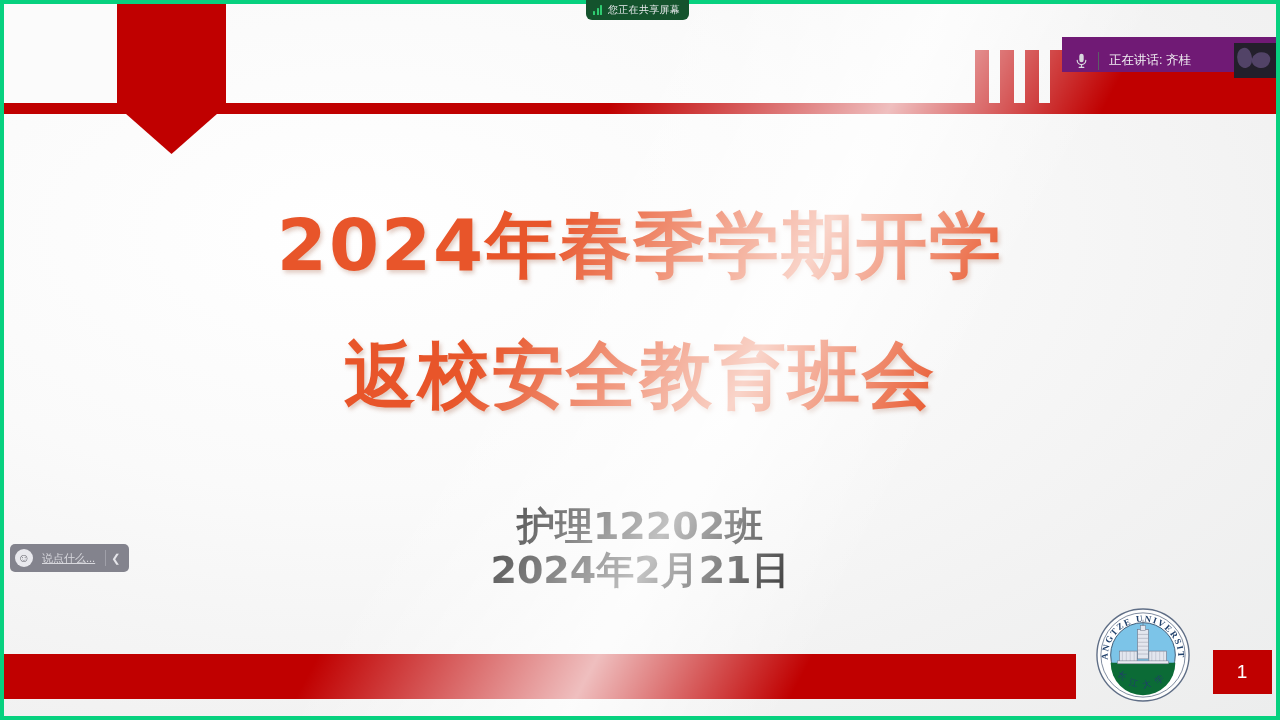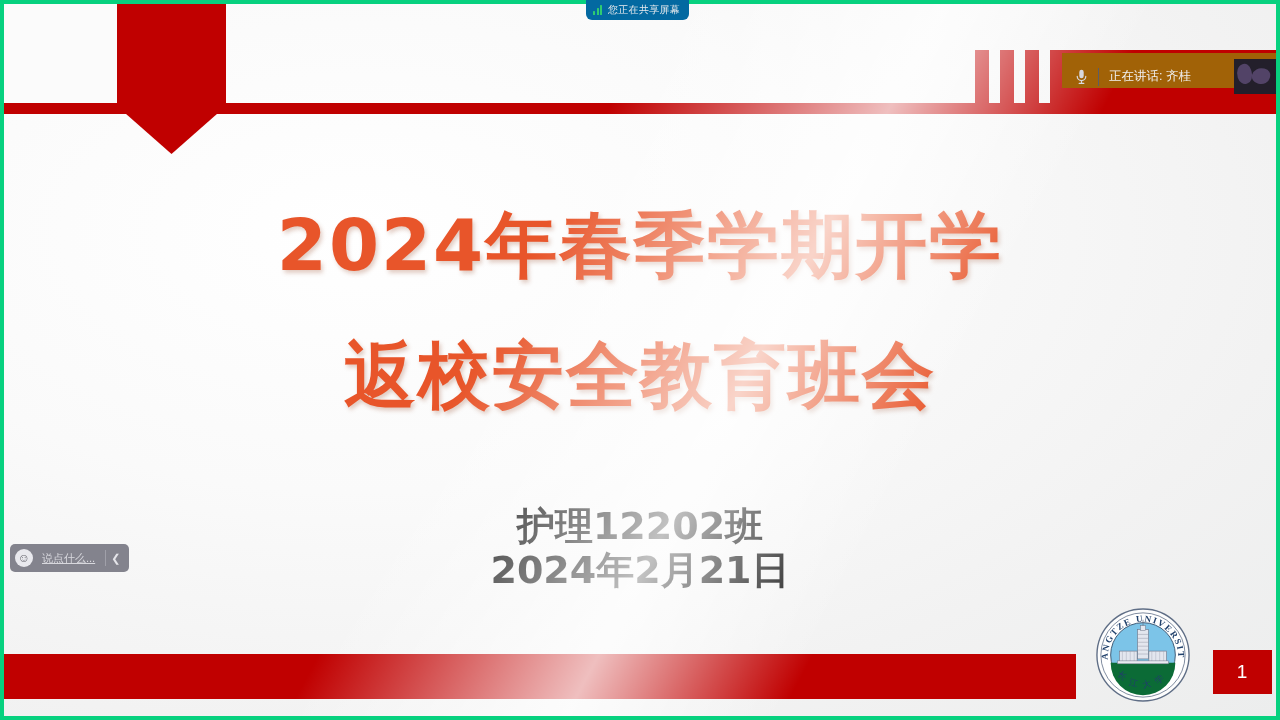--- a/index.html
+++ b/index.html
@@ -131,43 +131,43 @@
     line-height:1.16;
     letter-spacing:0px;
   }
 
   
   #share-badge {
     position:absolute;
     left:586px; top:0;
     height:20px;
     padding:0 9px 0 7px;
-    background:#0369a1;
+    background:#14532d;
     border-radius:0 0 6px 6px;
     display:flex; align-items:center; gap:6px;
     z-index:70;
   }
   #share-badge .bars { display:flex; align-items:flex-end; gap:1.5px; height:10px; }
   #share-badge .bars i { width:2px; background:#2fcc71; display:block; border-radius:.5px; }
   #share-badge .bars i:nth-child(1){ height:4px; }
   #share-badge .bars i:nth-child(2){ height:7px; }
   #share-badge .bars i:nth-child(3){ height:10px; }
   #share-badge .txt {
     color:#e8eaed;
     font-size:10px;
     white-space:nowrap;
     letter-spacing:.3px;
   }
 
   
   #speaker-pill {
     position:absolute;
-    right:4px; top:53px;
+    right:4px; top:37px;
     height:35px;
-    background:#a16207;
+    background:#701a75;
     display:flex; align-items:center;
     padding:12px 0 0 10px;
     z-index:70;
     min-width:214px;
   }
   #speaker-pill .mic {
     width:18px; height:18px;
     display:flex; align-items:center; justify-content:center;
     flex:0 0 auto;
   }

